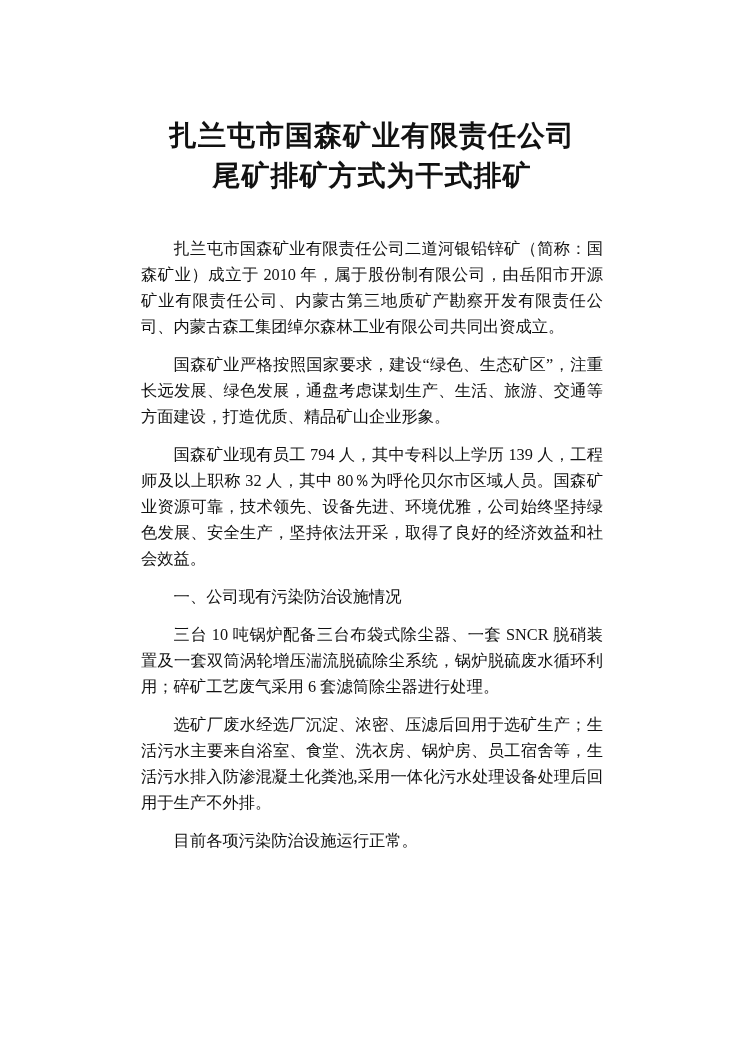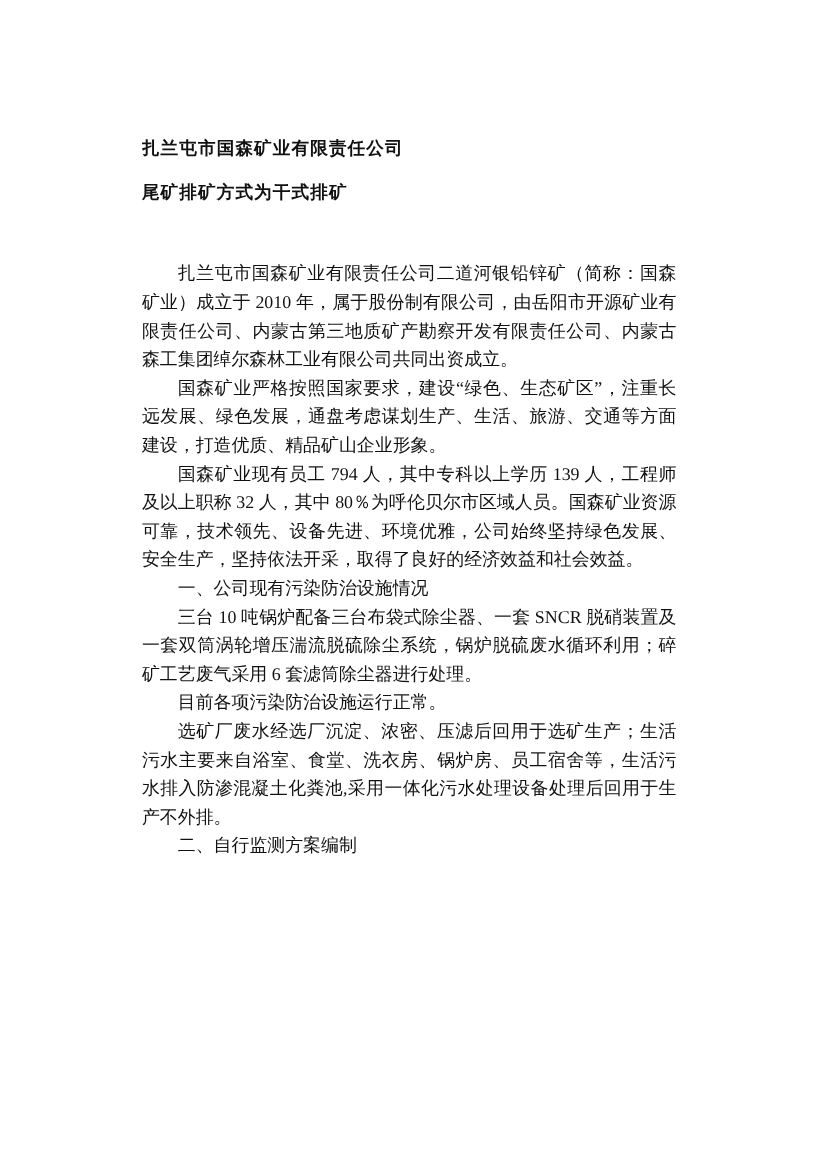--- a/index.html
+++ b/index.html
@@ -13,37 +13,38 @@
     height: 1053px;
     box-sizing: border-box;
     padding: 116px 129px 0 129px;
     background: #ffffff;
     color: #111111;
     font-family: "Liberation Serif", "DejaVu Serif", serif;
     overflow: hidden;
   }
   .doc-title {
     margin: 0 0 40px 0;
-    font-size: 16px;
+    font-size: 28px;
     line-height: 40px;
     font-weight: bold;
+    text-align: center;
     letter-spacing: 1px;
   }
   .title-line {
     display: block;
     white-space: nowrap;
   }
   .content {
     font-size: 16.3px;
     line-height: 26px;
     text-align: justify;
     text-justify: inter-ideograph;
   }
   .para {
-    margin: 0;
+    margin: 12px;
     padding: 0;
     text-indent: 2em;
   }
   .heading {
     font-weight: normal;
   }
 </style>
 </head>
 <body>
 
@@ -53,18 +54,17 @@
     <span class="title-line">扎兰屯市国森矿业有限责任公司</span>
     <span class="title-line">尾矿排矿方式为干式排矿</span>
   </h1>
 
   <div class="content">
     <p class="para">扎兰屯市国森矿业有限责任公司二道河银铅锌矿（简称：国森矿业）成立于 2010 年，属于股份制有限公司，由岳阳市开源矿业有限责任公司、内蒙古第三地质矿产勘察开发有限责任公司、内蒙古森工集团绰尔森林工业有限公司共同出资成立。</p>
     <p class="para">国森矿业严格按照国家要求，建设“绿色、生态矿区”，注重长远发展、绿色发展，通盘考虑谋划生产、生活、旅游、交通等方面建设，打造优质、精品矿山企业形象。</p>
     <p class="para">国森矿业现有员工 794 人，其中专科以上学历 139 人，工程师及以上职称 32 人，其中 80％为呼伦贝尔市区域人员。国森矿业资源可靠，技术领先、设备先进、环境优雅，公司始终坚持绿色发展、安全生产，坚持依法开采，取得了良好的经济效益和社会效益。</p>
     <p class="para heading">一、公司现有污染防治设施情况</p>
     <p class="para">三台 10 吨锅炉配备三台布袋式除尘器、一套 SNCR 脱硝装置及一套双筒涡轮增压湍流脱硫除尘系统，锅炉脱硫废水循环利用；碎矿工艺废气采用 6 套滤筒除尘器进行处理。</p>
+    <p class="para">选矿厂废水经选厂沉淀、浓密、压滤后回用于选矿生产；生活污水主要来自浴室、食堂、洗衣房、锅炉房、员工宿舍等，生活污水排入防渗混凝土化粪池,采用一体化污水处理设备处理后回用于生产不外排。</p>
     <p class="para">目前各项污染防治设施运行正常。</p>
-    <p class="para">选矿厂废水经选厂沉淀、浓密、压滤后回用于选矿生产；生活污水主要来自浴室、食堂、洗衣房、锅炉房、员工宿舍等，生活污水排入防渗混凝土化粪池,采用一体化污水处理设备处理后回用于生产不外排。</p>
-    <p class="para heading">二、自行监测方案编制</p>
   </div>
 
 </div>
 
 </body></html>

